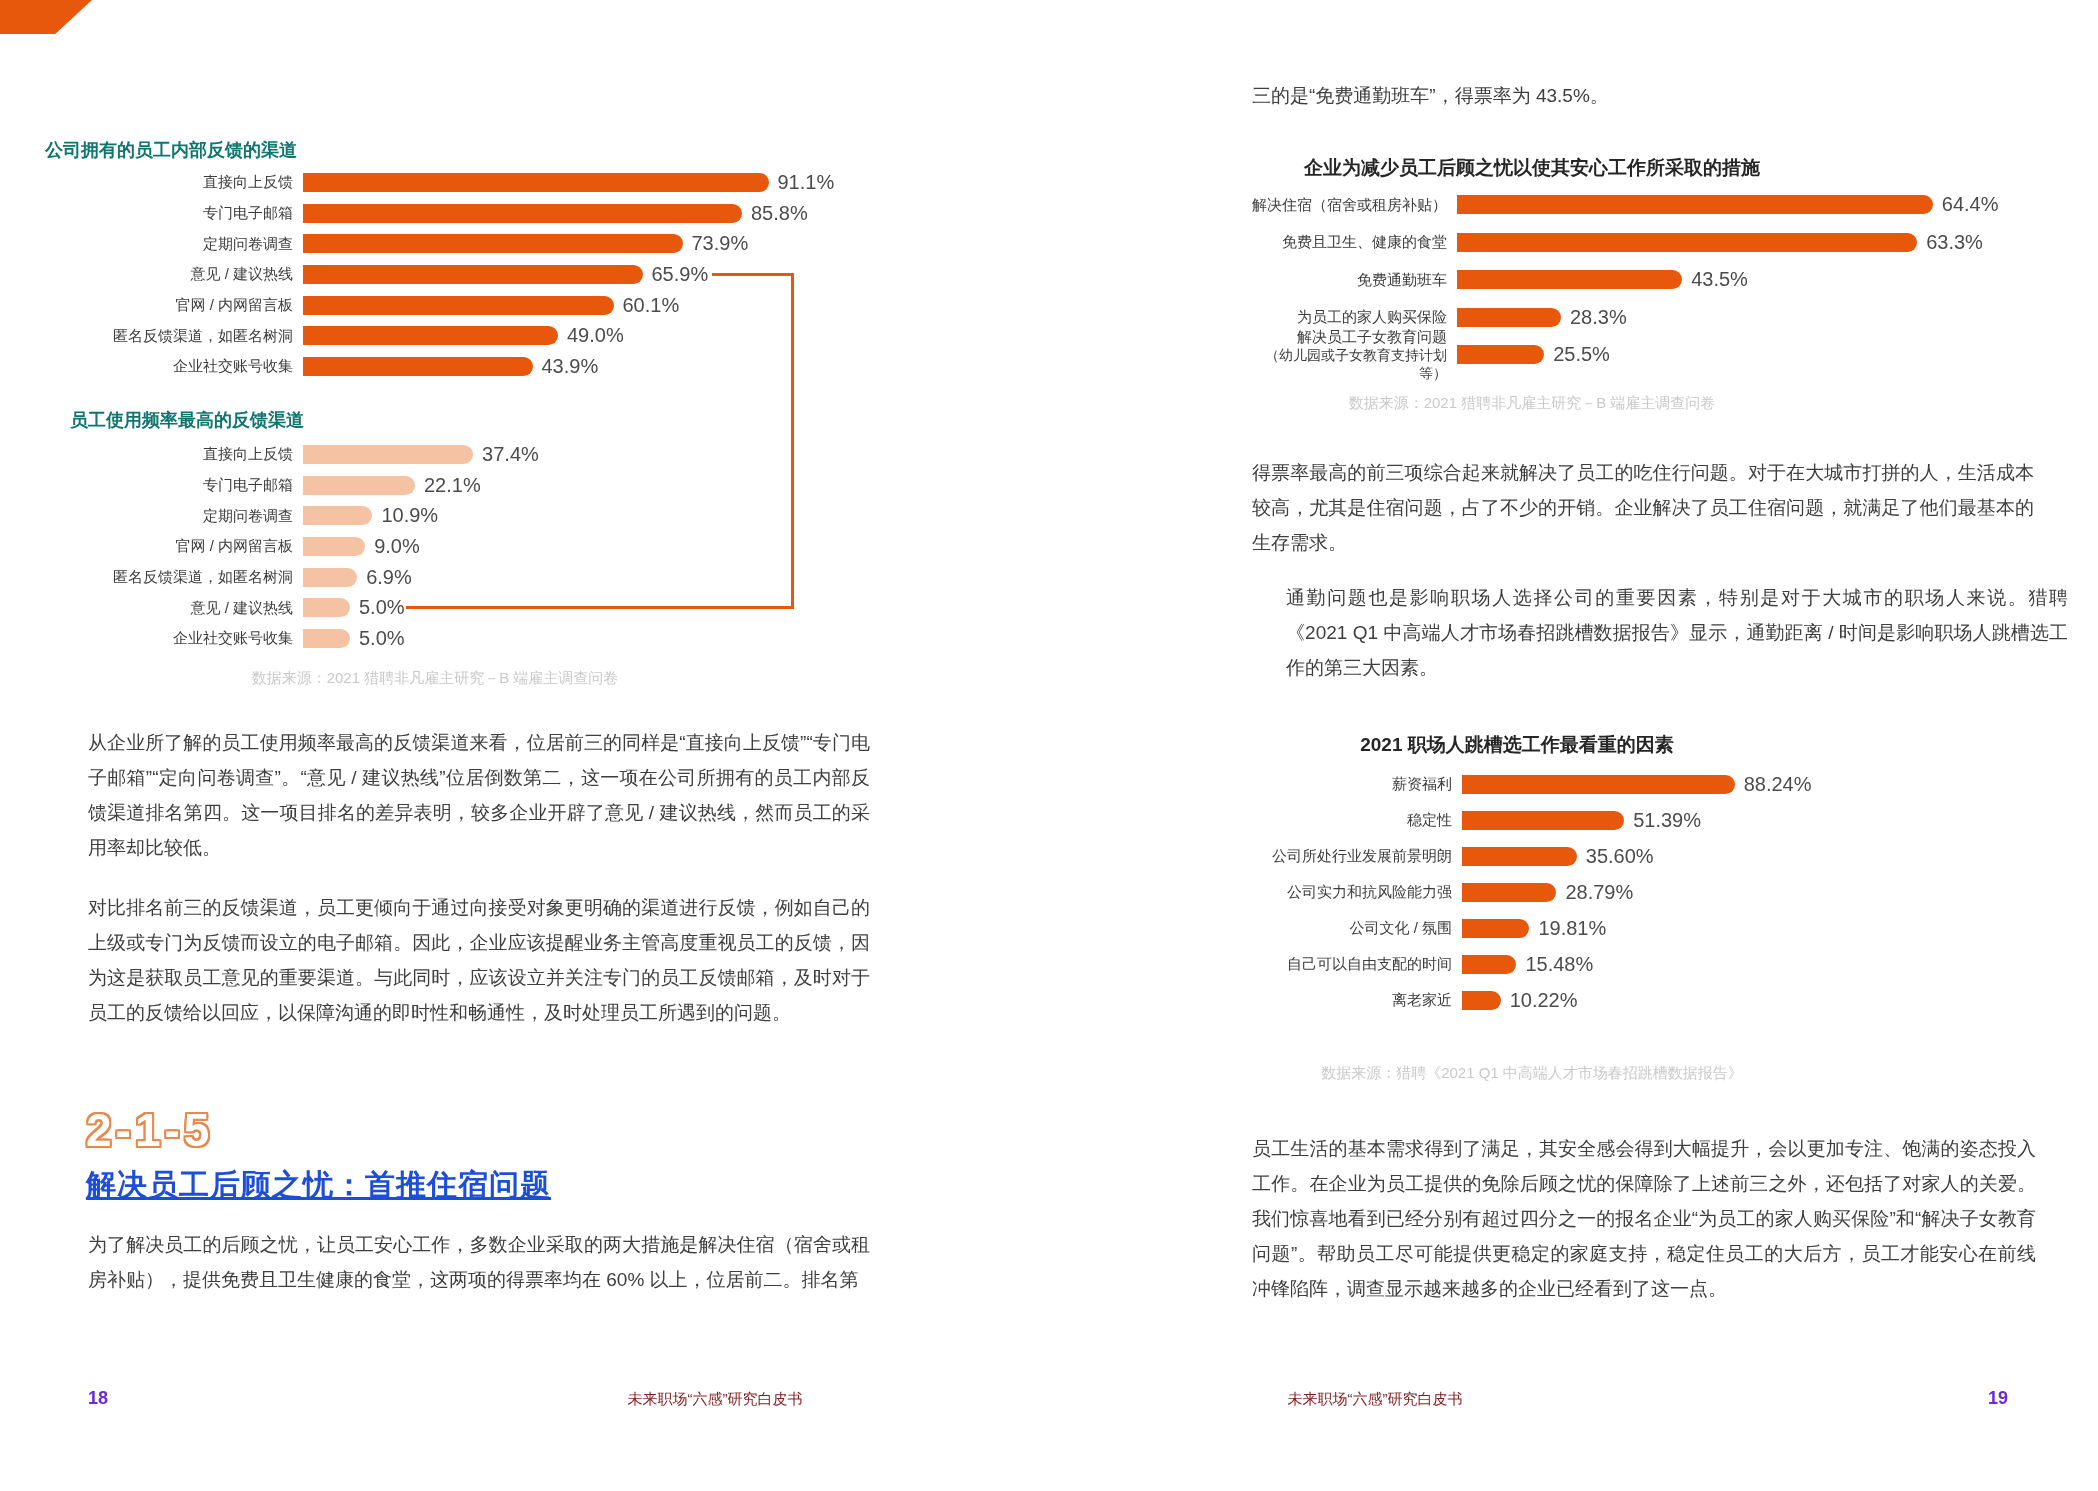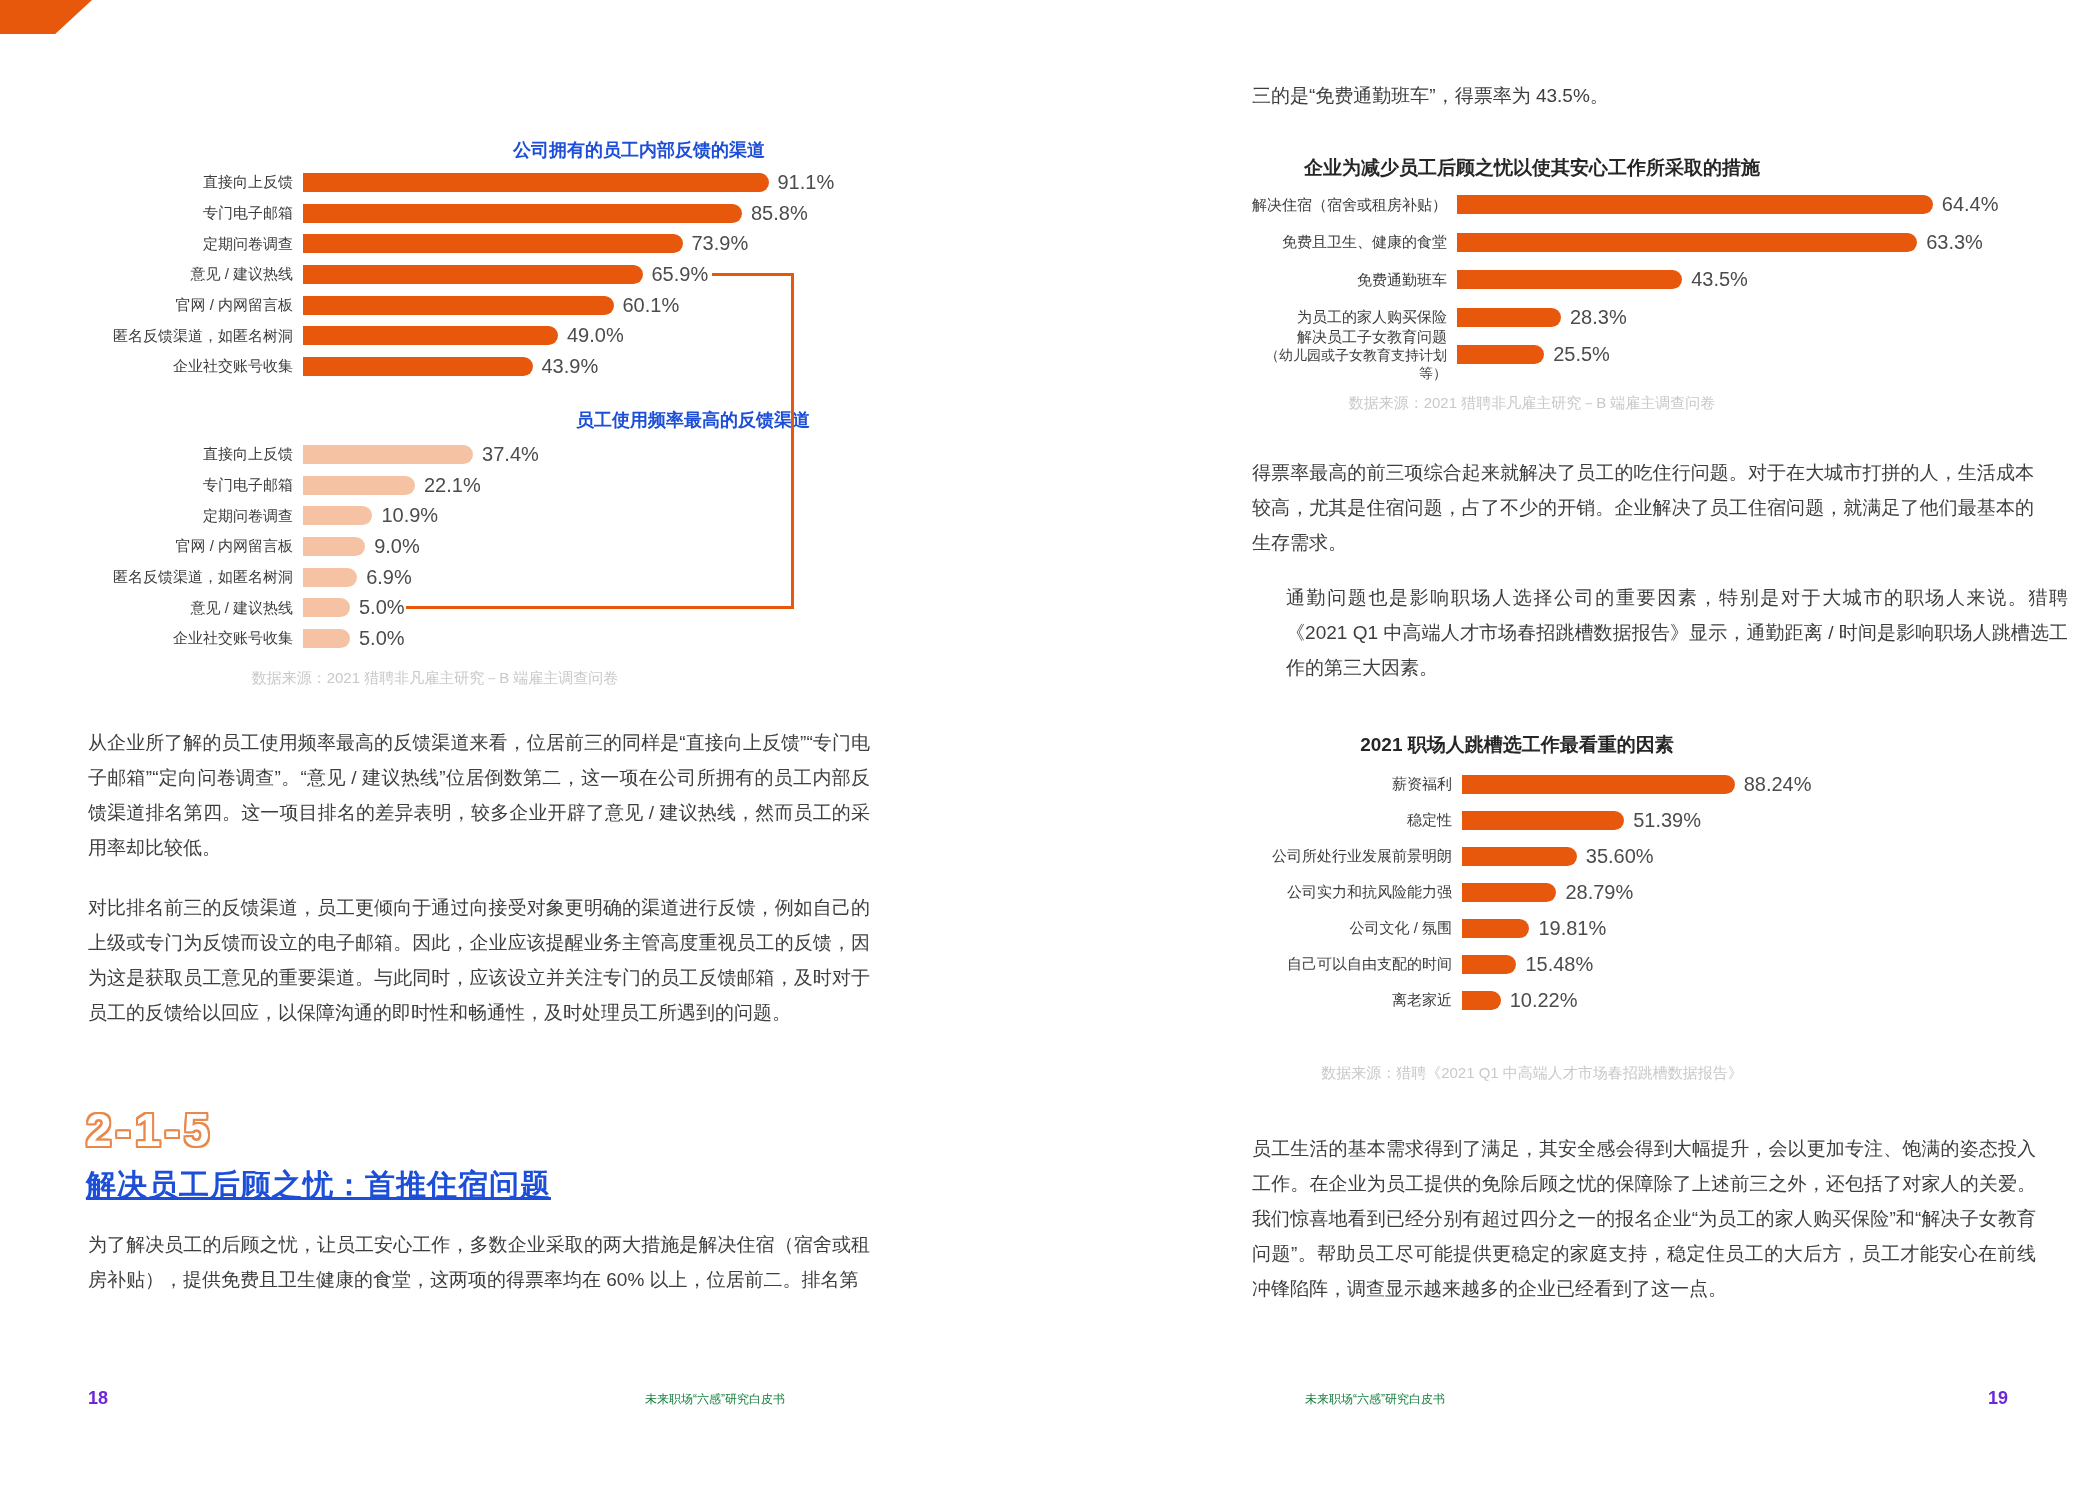--- a/index.html
+++ b/index.html
@@ -4,29 +4,29 @@
 <style>
   html,body{margin:0;padding:0;background:#ffffff;}
   .sheet{
     position:relative;width:2098px;height:1491px;background:#ffffff;overflow:hidden;
     font-family:"Liberation Sans","DejaVu Sans",sans-serif;color:#3e3e3e;
   }
   .abs{position:absolute;}
   .corner-accent{width:92px;height:34px;background:#E8580C;
     clip-path:polygon(0 0,100% 0,60% 100%,0 100%);}
   .fig-title{font-size:19px;font-weight:bold;color:#262626;text-align:center;line-height:24px;}
-  .sub-title{font-size:18px;font-weight:bold;color:#1d4ed8;text-align:right;line-height:24px;}
+  .sub-title{font-size:18px;font-weight:bold;color:#0f766e;text-align:left;line-height:24px;}
   .chart-source{font-size:15px;color:#C9C9C9;text-align:center;line-height:20px;}
   .para{font-size:19px;line-height:35px;text-align:justify;color:#3e3e3e;}
   .sec-num{font-size:46px;line-height:48px;font-weight:bold;color:#ffffff;letter-spacing:4px;
     text-shadow:-2px -2px 0 #E8884A,2px -2px 0 #E8884A,-2px 2px 0 #E8884A,2px 2px 0 #E8884A,
       0 -2px 0 #E8884A,0 2px 0 #E8884A,-2px 0 0 #E8884A,2px 0 0 #E8884A;}
   .sec-heading{font-size:30px;line-height:36px;font-weight:bold;color:#1d4ed8;letter-spacing:1px;text-decoration:underline;}
   .footer-num{font-size:18px;font-weight:bold;color:#6d28d9;line-height:20px;}
-  .footer-txt{font-size:12px;color:#15803d;text-align:center;line-height:16px;}
+  .footer-txt{font-size:15px;color:#7f1d1d;text-align:center;line-height:16px;}
   .bracket{background:#E8580C;}
   
   .crow{display:flex;align-items:center;}
   .clabel{flex:none;text-align:right;font-size:15px;color:#3c3c3c;line-height:18px;}
   .cbar{flex:none;height:19px;border-radius:0 9.5px 9.5px 0;margin-left:10px;}
   .cval{flex:none;margin-left:9px;font-size:20px;color:#4c4c4c;white-space:nowrap;}
   #chart1 .crow,#chart2 .crow{height:30.7px;}
   #chart1 .clabel,#chart2 .clabel{width:205px;}
   #chart3 .crow{height:37.5px;}
   #chart3 .clabel{width:195px;display:flex;flex-direction:column;justify-content:center;align-items:flex-end;}

